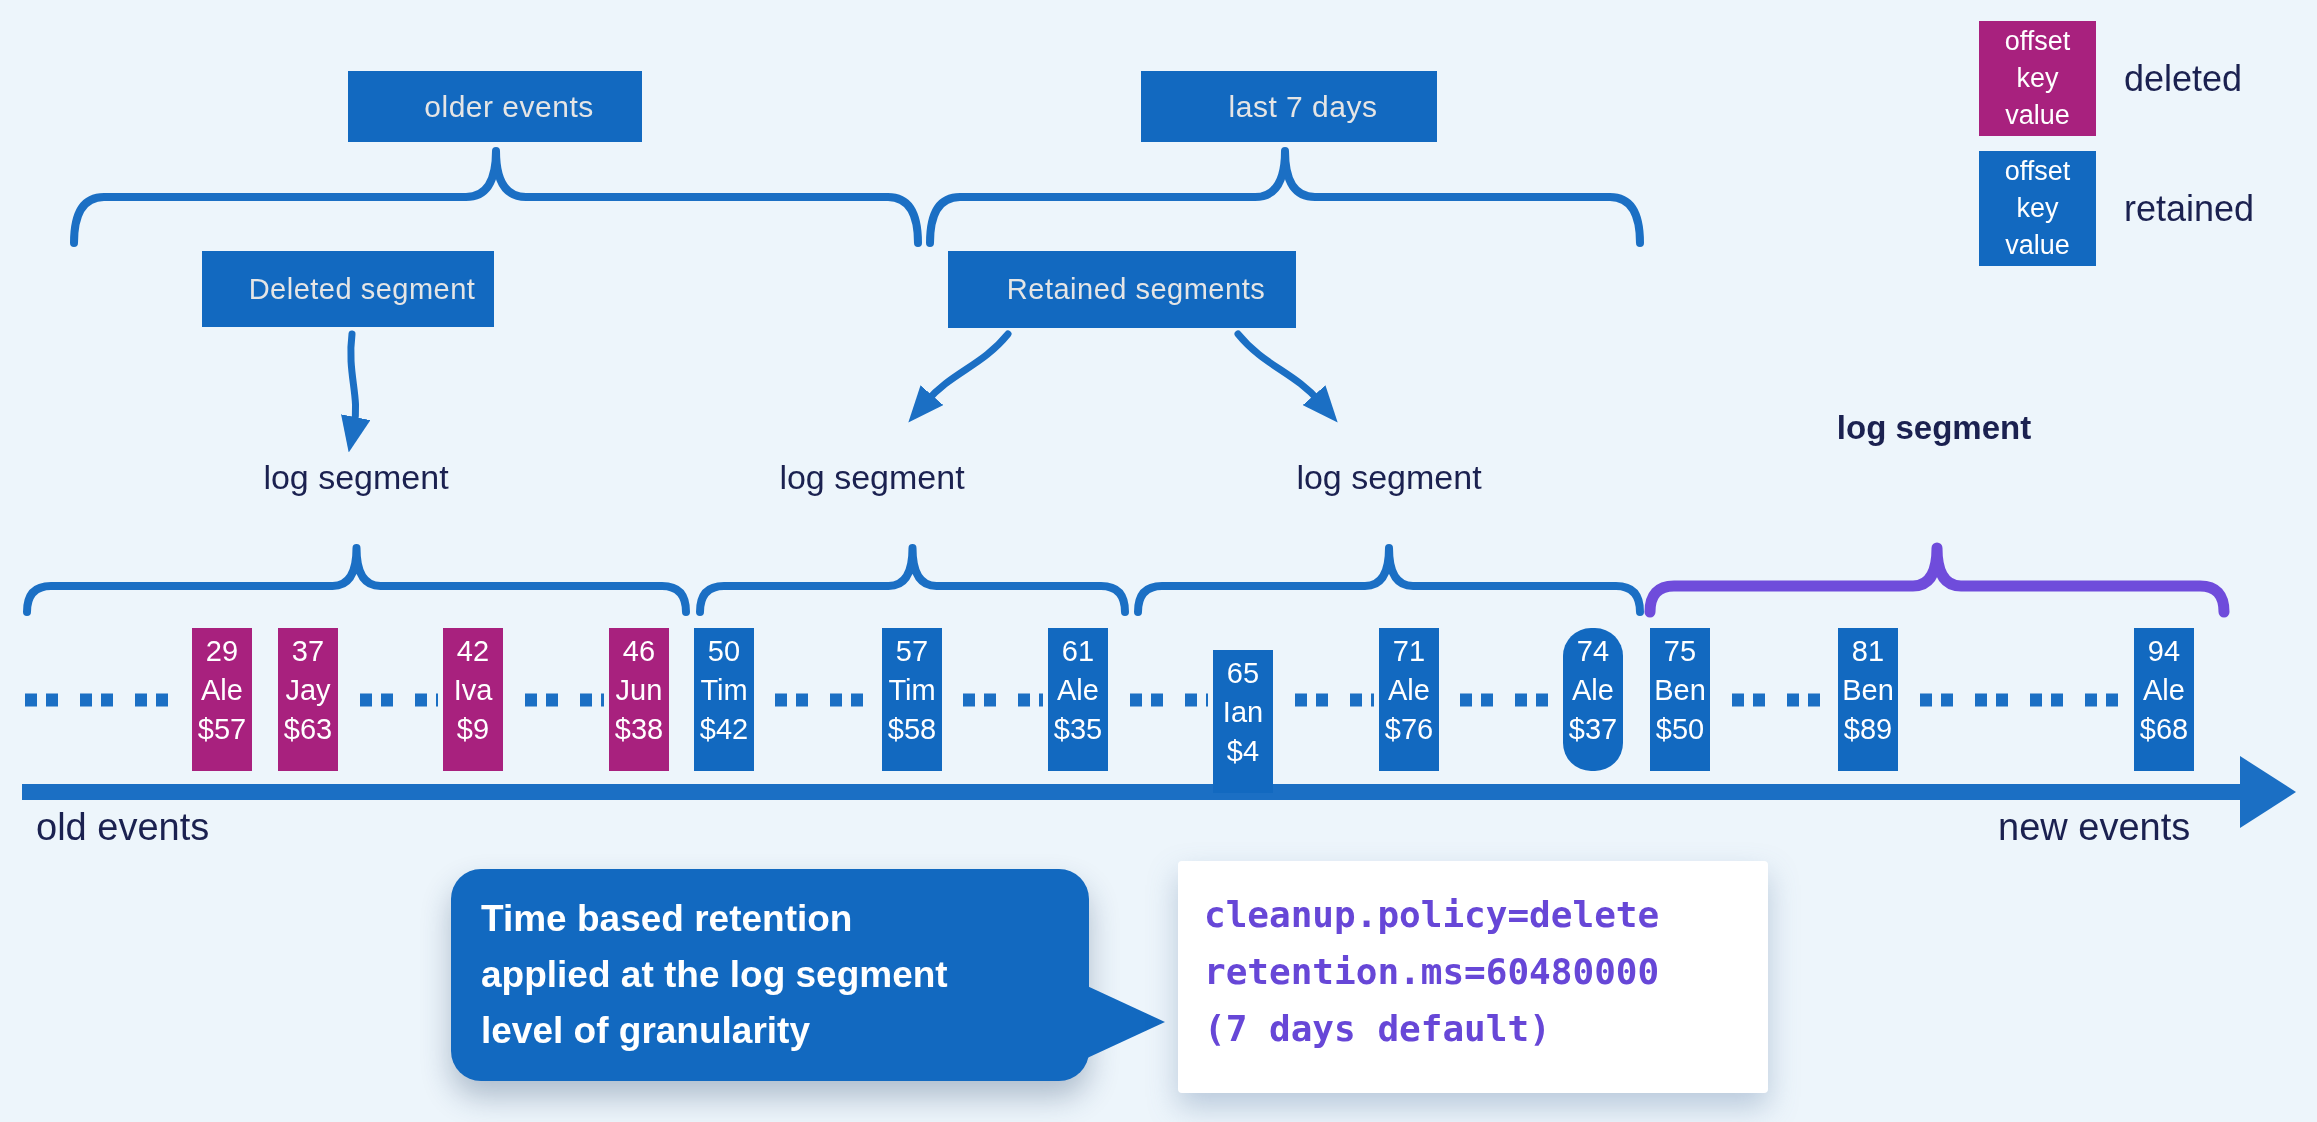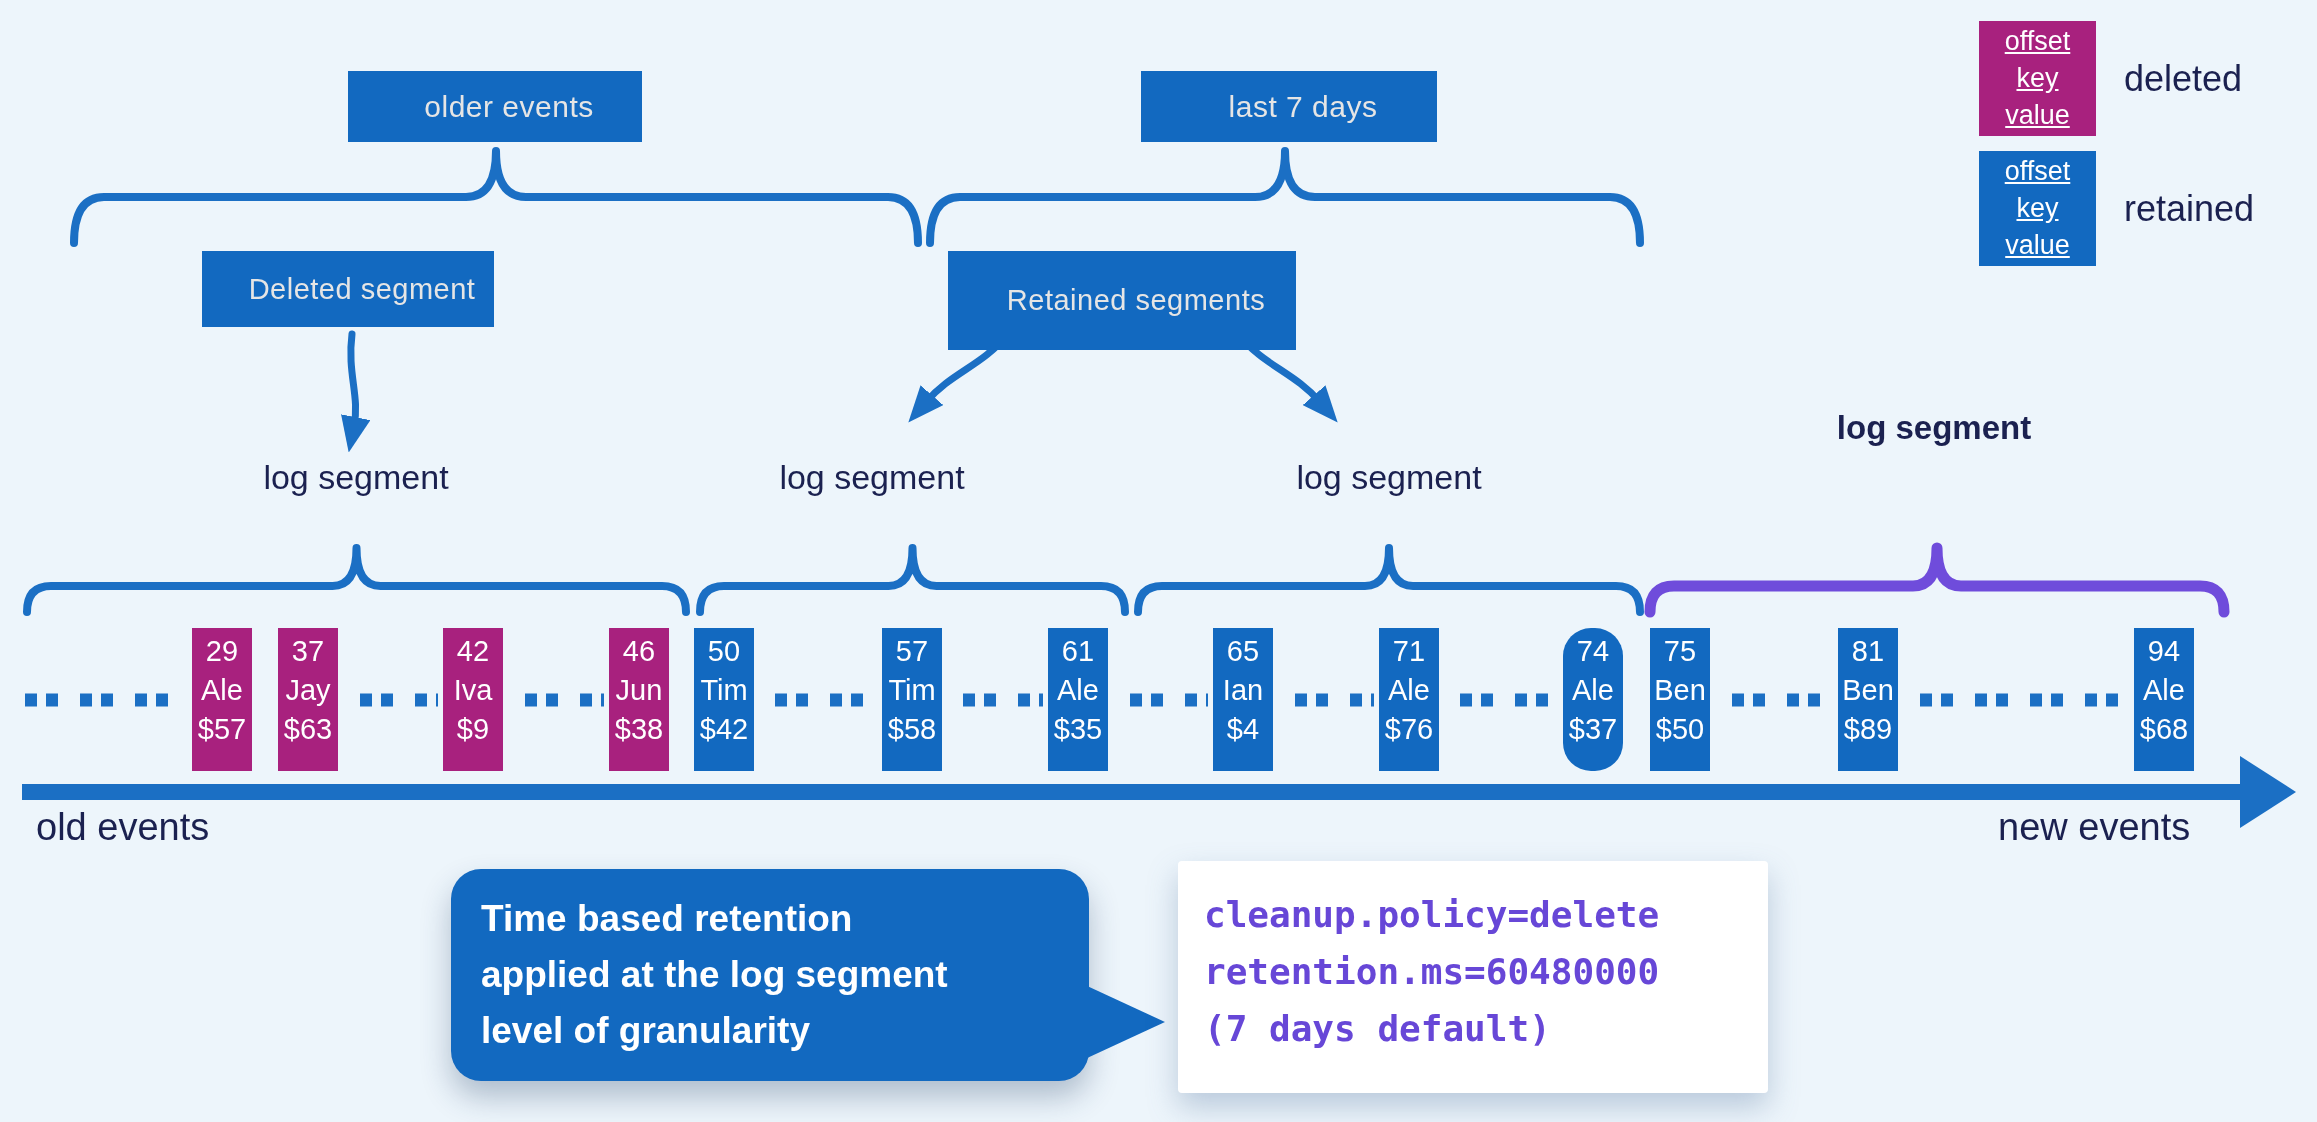--- a/index.html
+++ b/index.html
@@ -64,21 +64,21 @@
     line-height: 39px;
     padding-top: 4px;
   }
   .event.retained { background: var(--blue, #1269c0); }
   .event.deleted { background: var(--magenta, #a8217e); }
 
   .legend-item { position: absolute; display: flex; align-items: center; gap: 28px; }
   .legend-cell {
     width: 117px; height: 115px;
     color: #ffffff; font-size: 27px; line-height: 37px;
-    display: flex; flex-direction: column; align-items: center; justify-content: center; text-decoration: underline;
+    display: flex; flex-direction: column; align-items: center; justify-content: center;
   }
   .legend-cell.deleted { background: var(--magenta, #a8217e); }
   .legend-cell.retained { background: var(--blue, #1269c0); }
   .legend-label { color: var(--navy, #1b2150); font-size: 36px; }
 
   .axis-label { position: absolute; top: 806px; color: var(--navy, #1b2150); font-size: 38px; }
 
   .bubble {
     position: absolute;
     left: 451px; top: 869px;
@@ -154,21 +154,21 @@
   <div class="bluebox" style="left:348px;top:71px;width:294px;height:71px">
     <span>older events</span>
   </div>
   <div class="bluebox" style="left:1141px;top:71px;width:296px;height:71px">
     <span>last 7 days</span>
   </div>
 
   <div class="bluebox seg-box" style="left:202px;top:251px;width:292px;height:76px">
     <span>Deleted segment</span>
   </div>
-  <div class="bluebox seg-box" style="left:948px;top:251px;width:348px;height:99px">
+  <div class="bluebox seg-box" style="left:948px;top:251px;width:348px;height:77px">
     <span>Retained segments</span>
   </div>
 
   <div class="seg-label" style="left:196px">log segment</div>
   <div class="seg-label" style="left:712px">log segment</div>
   <div class="seg-label" style="left:1229px">log segment</div>
 
   <div class="active-label">
     <div>log segment</div>
   </div>
@@ -219,21 +219,21 @@
       <div class="event retained" style="left: 882px;">
         <div>57</div>
         <div>Tim</div>
         <div>$58</div>
       </div>
       <div class="event retained" style="left: 1048px;">
         <div>61</div>
         <div>Ale</div>
         <div>$35</div>
       </div>
-      <div class="event retained" style="left: 1213px;">
+      <div class="event retained" style="left: 1213px; margin-top: 22px;">
         <div>65</div>
         <div>Ian</div>
         <div>$4</div>
       </div>
       <div class="event retained" style="left: 1379px;">
         <div>71</div>
         <div>Ale</div>
         <div>$76</div>
       </div>
       <div class="event retained" style="left: 1563px; border-radius: 28px;">

